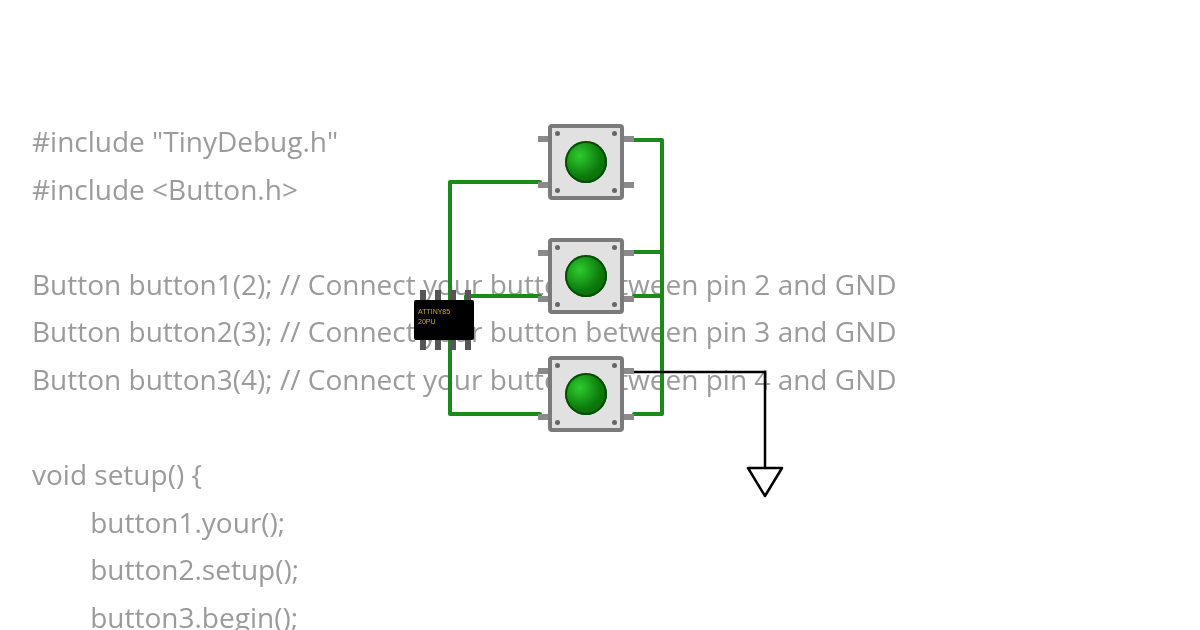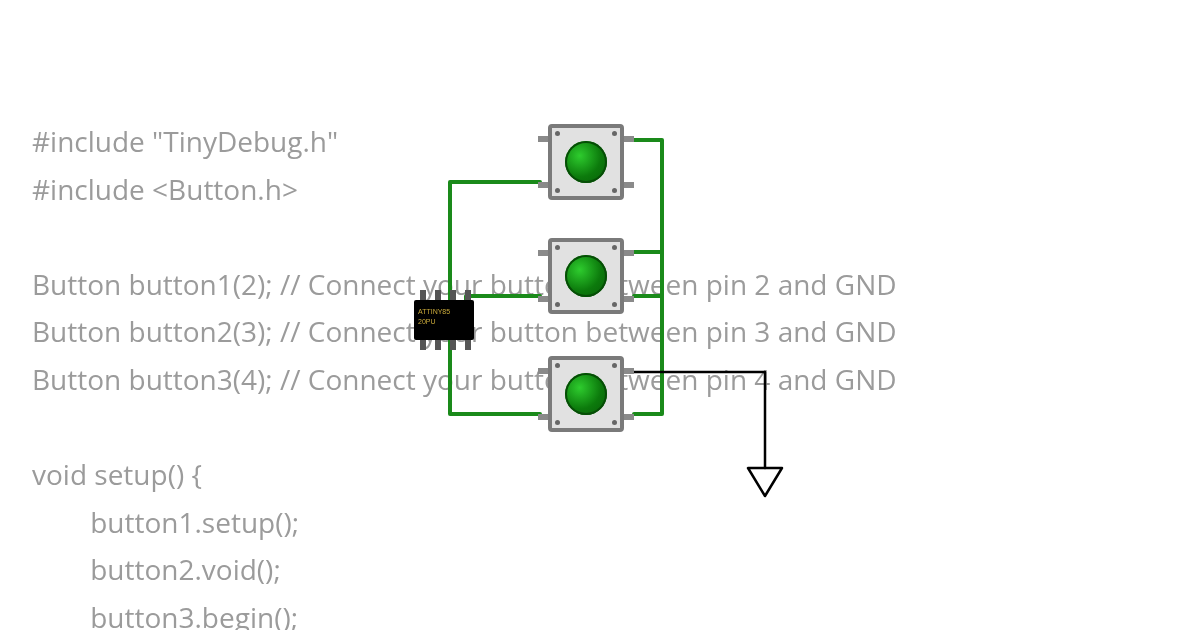--- a/index.html
+++ b/index.html
@@ -29,22 +29,22 @@
 <div class="stage">
 
   <div class="code"><span>#include "TinyDebug.h"</span>
 <span>#include &lt;Button.h&gt;</span>
 <span></span>
 <span>Button button1(2); // Connect your button between pin 2 and GND</span>
 <span>Button button2(3); // Connect your button between pin 3 and GND</span>
 <span>Button button3(4); // Connect your button between pin 4 and GND</span>
 <span></span>
 <span>void setup() {</span>
-<span>        button1.setup();</span>
-<span>        button2.void();</span>
+<span>        button1.your();</span>
+<span>        button2.setup();</span>
 <span>        button3.begin();</span></div>
 
   <svg class="wires" viewBox="0 0 1200 630">
     <g stroke="#1a8a1a" stroke-width="4" fill="none" stroke-linecap="round" stroke-linejoin="round">
       <path d="M450 300 L450 182 L540 182"></path>
       <path d="M466 300 L466 296 L540 296"></path>
       <path d="M450 340 L450 414 L540 414"></path>
       <path d="M634 140 L662 140 L662 296"></path>
       <path d="M634 252 L662 252"></path>
       <path d="M634 296 L662 296 L662 414 L634 414"></path>

